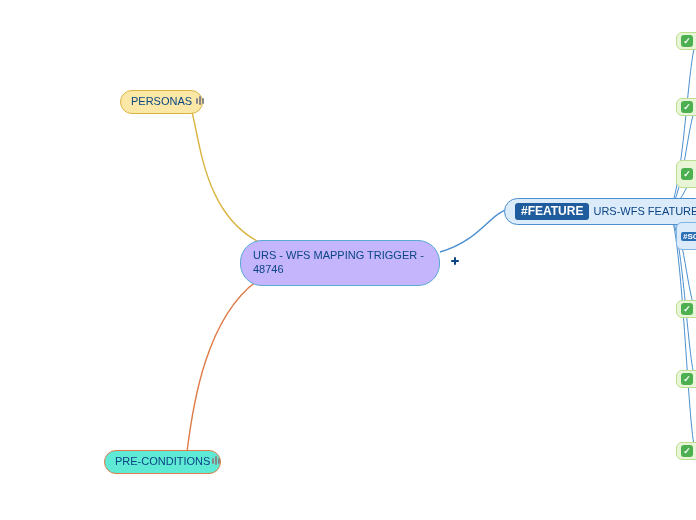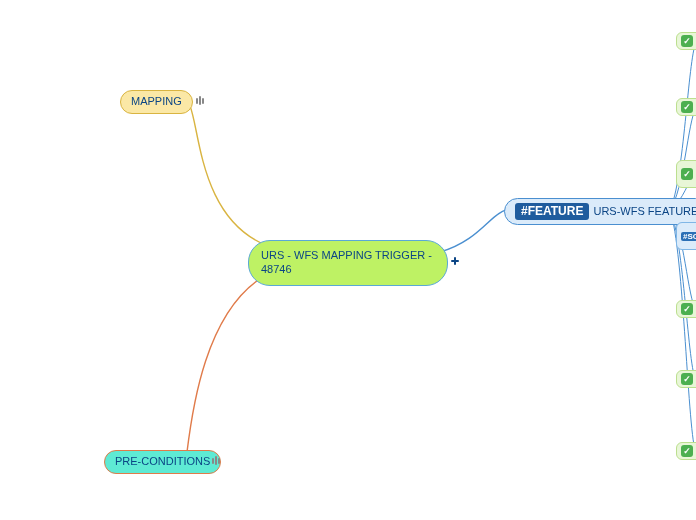--- a/index.html
+++ b/index.html
@@ -44,27 +44,27 @@
 
   <path d="M 670 210 C 684 180, 688 60, 696 42" fill="none" stroke="#4a8fd0" stroke-width="1"></path>
   <path d="M 670 210 C 684 190, 688 120, 696 108" fill="none" stroke="#4a8fd0" stroke-width="1"></path>
   <path d="M 670 210 C 684 200, 688 180, 696 172" fill="none" stroke="#4a8fd0" stroke-width="1"></path>
   <path d="M 670 210 C 680 212, 688 228, 696 232" fill="none" stroke="#4a8fd0" stroke-width="1"></path>
   <path d="M 670 210 C 684 230, 688 300, 696 310" fill="none" stroke="#4a8fd0" stroke-width="1"></path>
   <path d="M 670 210 C 684 240, 688 370, 696 380" fill="none" stroke="#4a8fd0" stroke-width="1"></path>
   <path d="M 670 210 C 684 250, 688 440, 696 452" fill="none" stroke="#4a8fd0" stroke-width="1"></path>
 </svg>
 
-<div class="node central" style="left:248px;top:240px;background:#bef264;border-color:#5aa9d6">
+<div class="node central" style="left:240px;top:240px;background:#c4b5fd;border-color:#5aa9d6">
   <span>URS - WFS MAPPING TRIGGER - 48746</span>
 </div>
 <div class="collapse-icon" style="left:450px;top:256px"></div>
 
 <div class="node" style="left:120px;top:90px;background:#fbe8a6;border-color:#d9b441">
-  <span>MAPPING</span>
+  <span>PERSONAS</span>
 </div>
 <div class="toggle" style="left:196px;top:96px">
   <div class="bar b1"></div>
     <div class="bar b2"></div>
     <div class="bar b3"></div>
 </div>
 
 <div class="node" style="left:104px;top:450px;background:#5eead4;border-color:#e07b4a">
   <span>PRE-CONDITIONS</span>
 </div>

